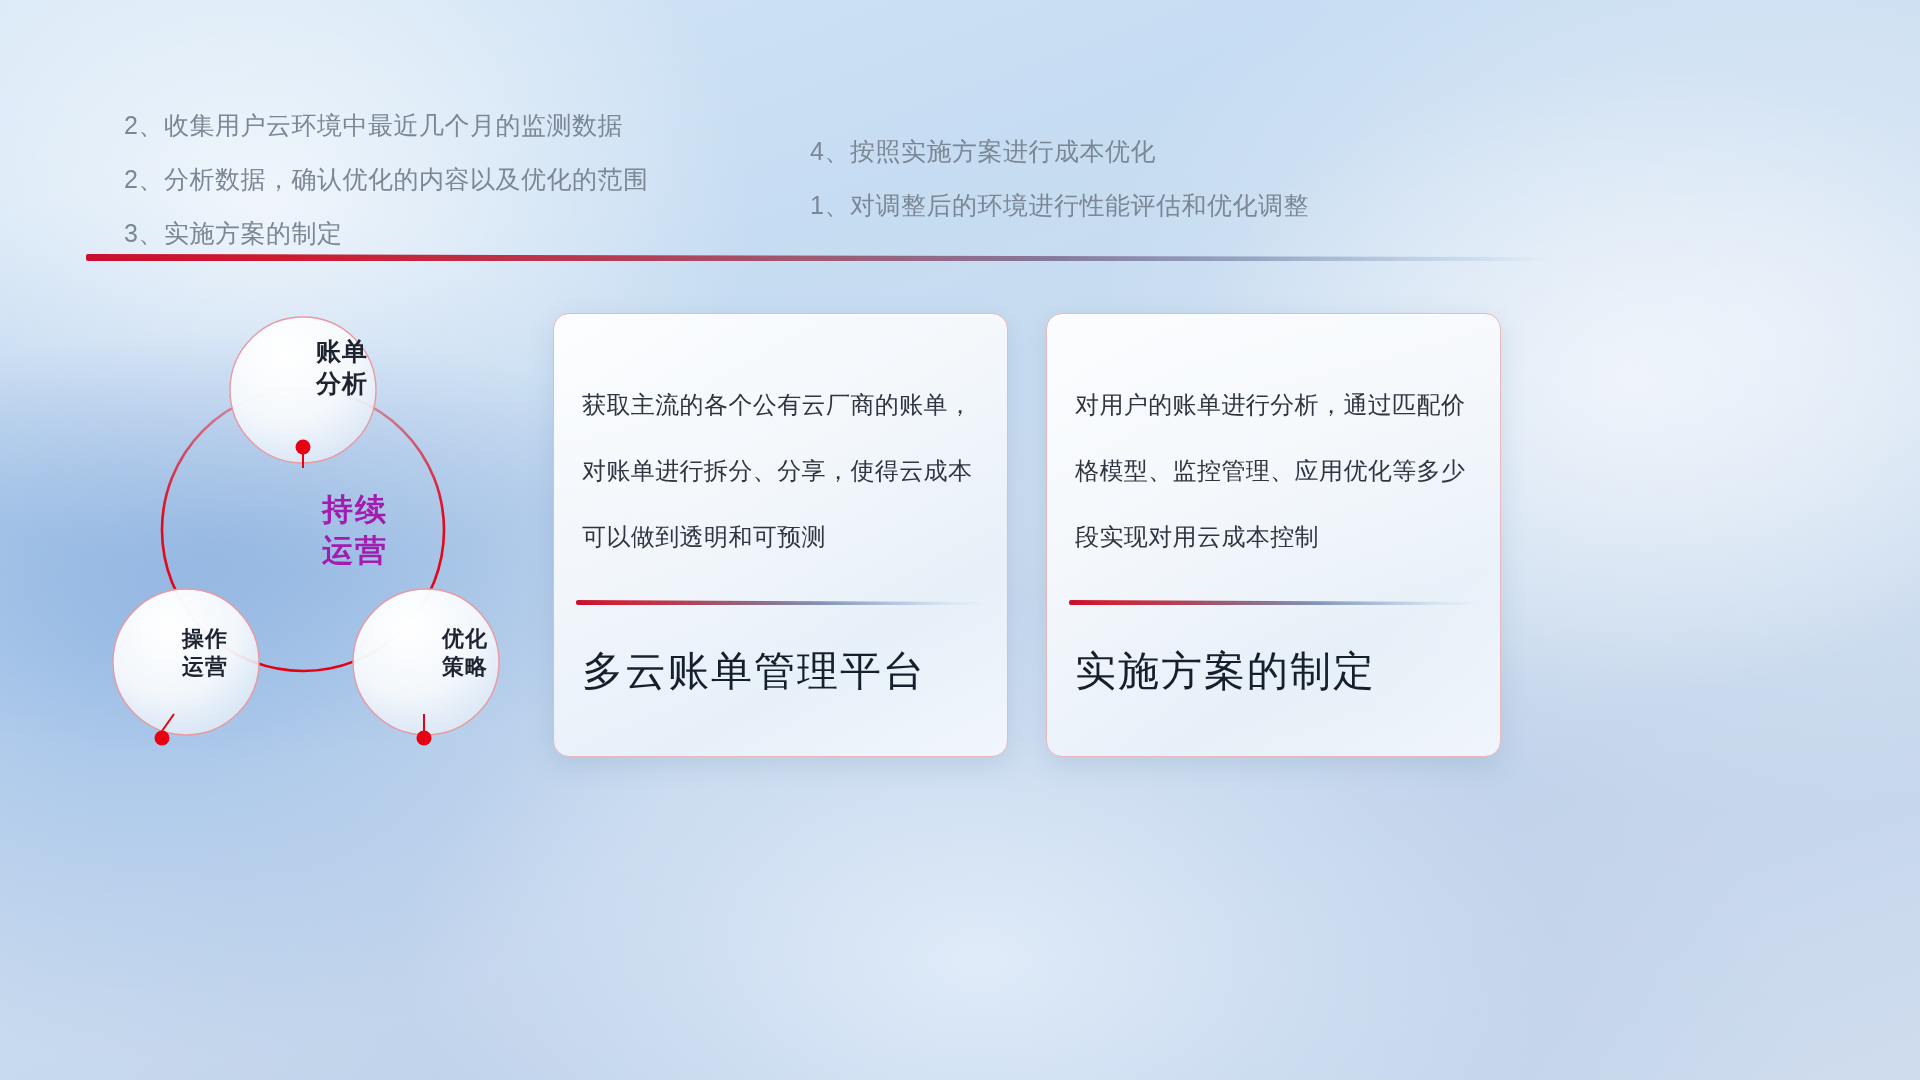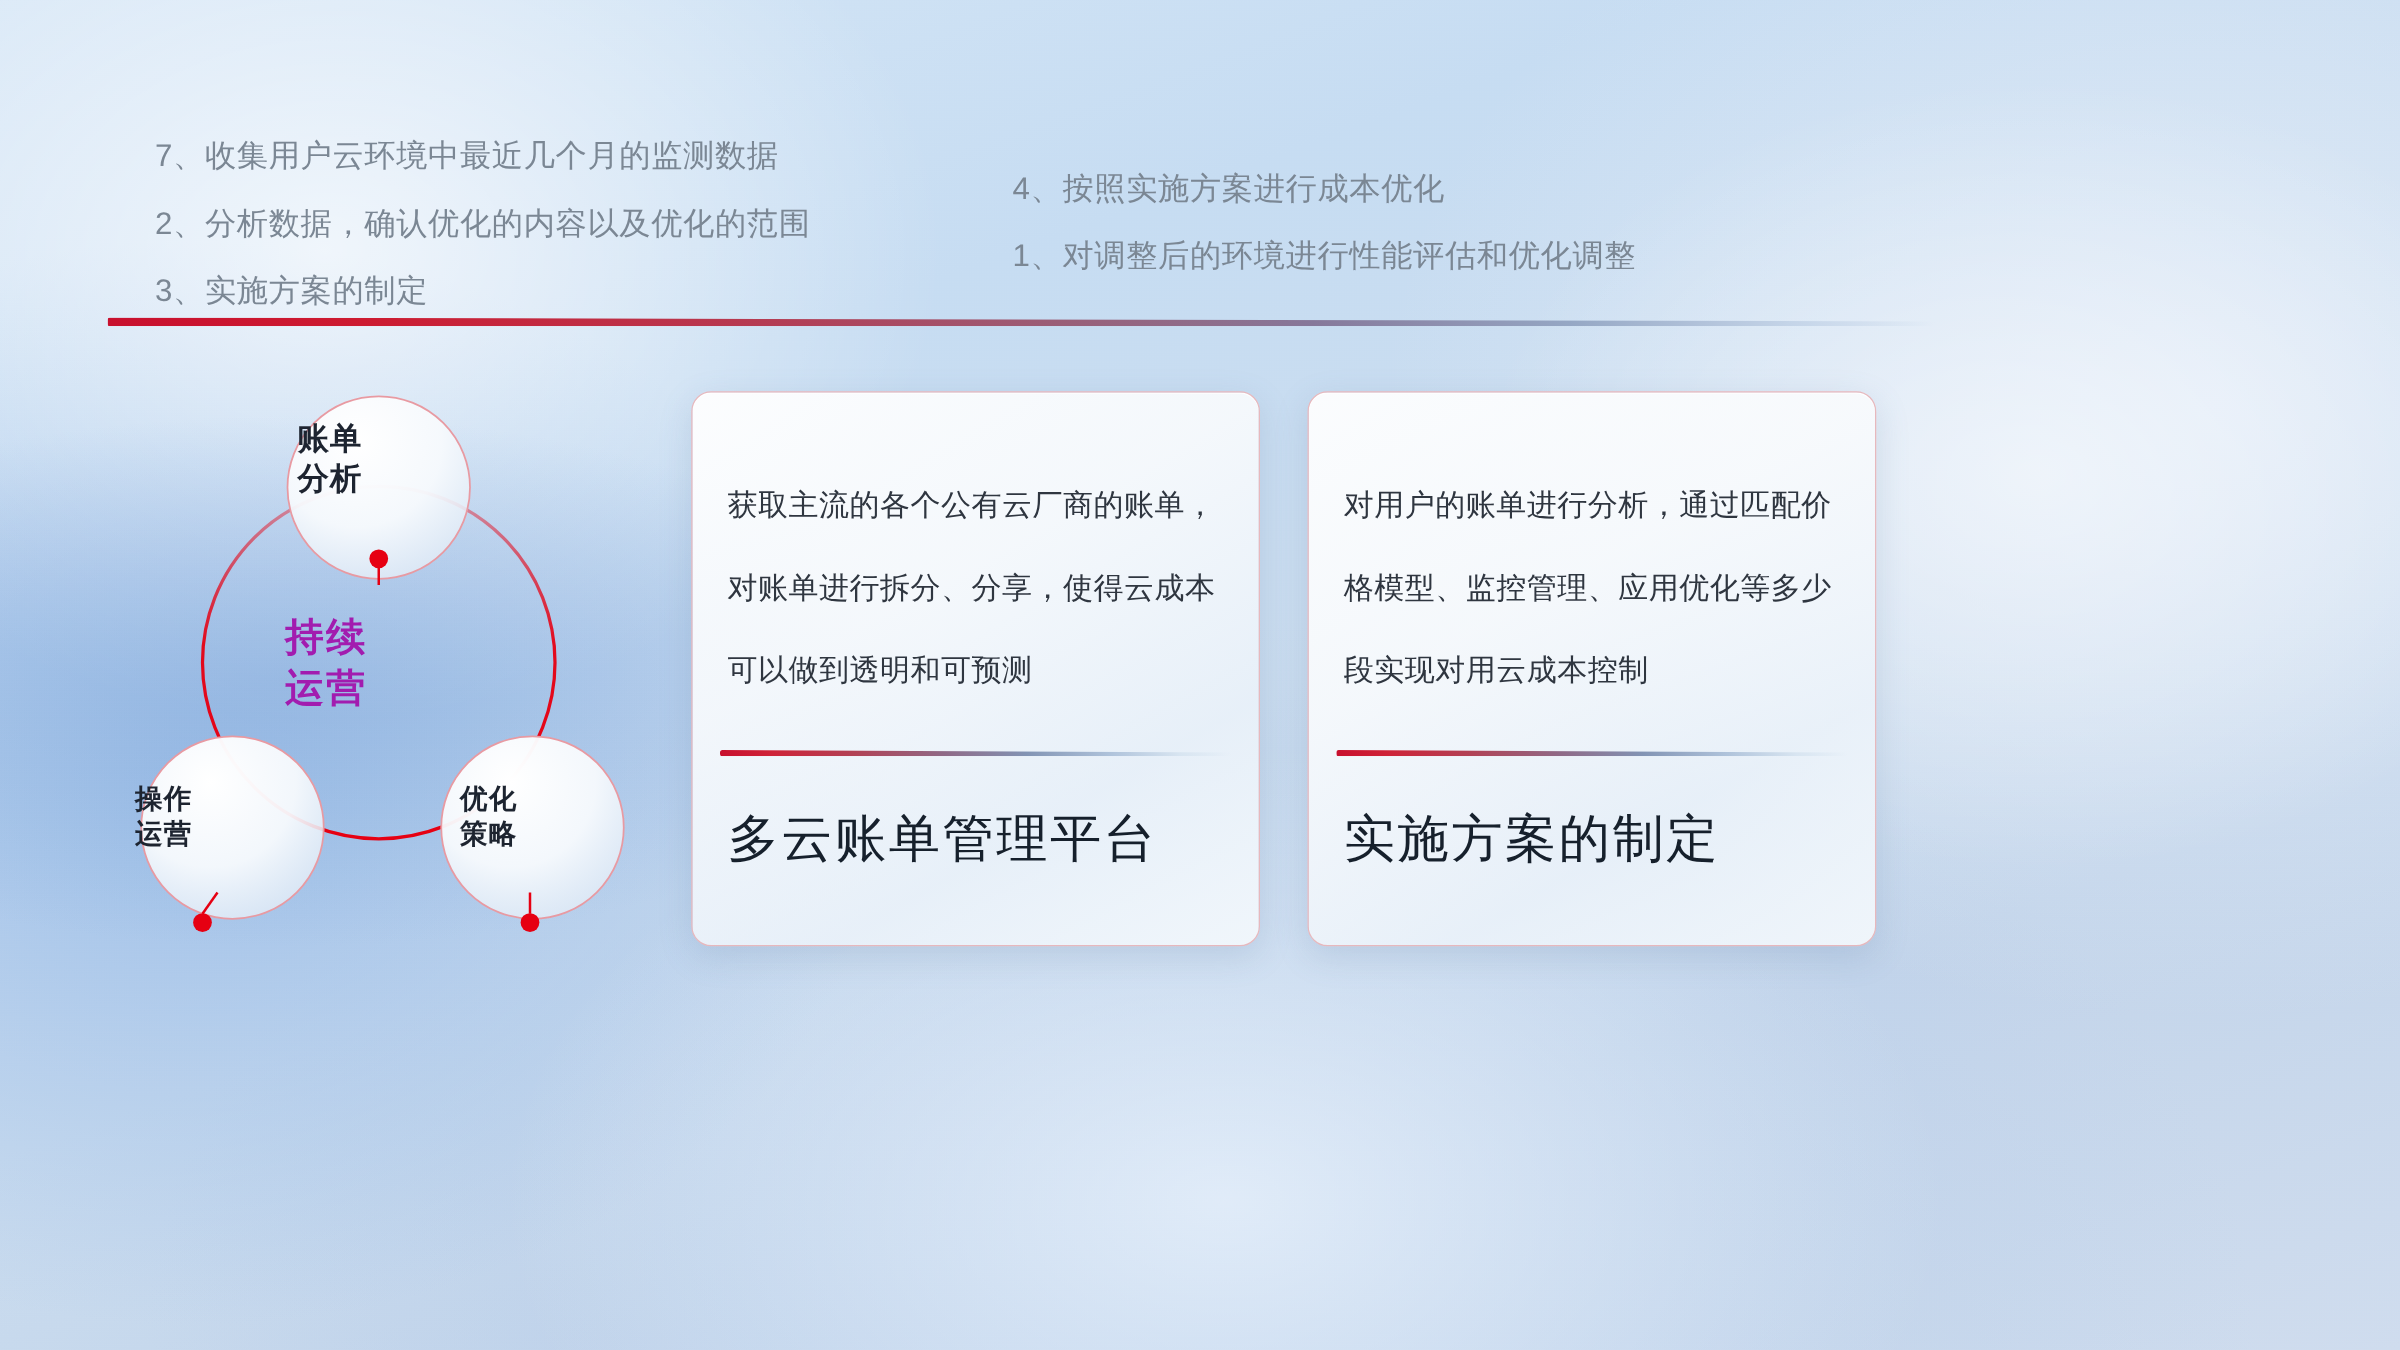--- a/index.html
+++ b/index.html
@@ -66,21 +66,21 @@
       #86789a 66%, #95a7c4 80%, #c4d4e8 92%, rgba(210,226,243,0) 100%);
     clip-path:polygon(0 0, 100% 45%, 100% 100%, 0 100%);
     border-radius:2px;
   }
 
   
   #venn { position:absolute; left:78px; top:290px; width:470px; height:480px; }
   #venn svg { position:absolute; inset:0; overflow:visible; }
   .venn-label {
     position:absolute;
-    text-align:left;
+    text-align:right;
     font-weight:bold;
     line-height:1.28;
     color:#1d2430;
     letter-spacing:1px;
     white-space:pre-line;
   }
   #label-top    { left:160px; top:45px;  width:130px; font-size:25px; }
   #label-left   { left:30px;  top:335px; width:120px; font-size:22px; }
   #label-right  { left:290px; top:335px; width:120px; font-size:22px; }
   #label-center {
@@ -139,21 +139,21 @@
 <div id="bg">
   <div class="bg-base"></div>
   <div class="bg-glow-1"></div>
   <div class="bg-glow-2"></div>
   <div class="bg-glow-3"></div>
   <div class="bg-sheen"></div>
   <div class="bg-noise"></div>
 </div>
 
 <div class="list" id="list-left">
-  <span class="list-item">7、收集用户云环境中最近几个月的监测数据</span>
+  <span class="list-item">2、收集用户云环境中最近几个月的监测数据</span>
   <span class="list-item">2、分析数据，确认优化的内容以及优化的范围</span>
   <span class="list-item">3、实施方案的制定</span>
 </div>
 
 <div class="list" id="list-right">
   <span class="list-item">4、按照实施方案进行成本优化</span>
   <span class="list-item">1、对调整后的环境进行性能评估和优化调整</span>
 </div>
 
 <div id="divider"></div>

